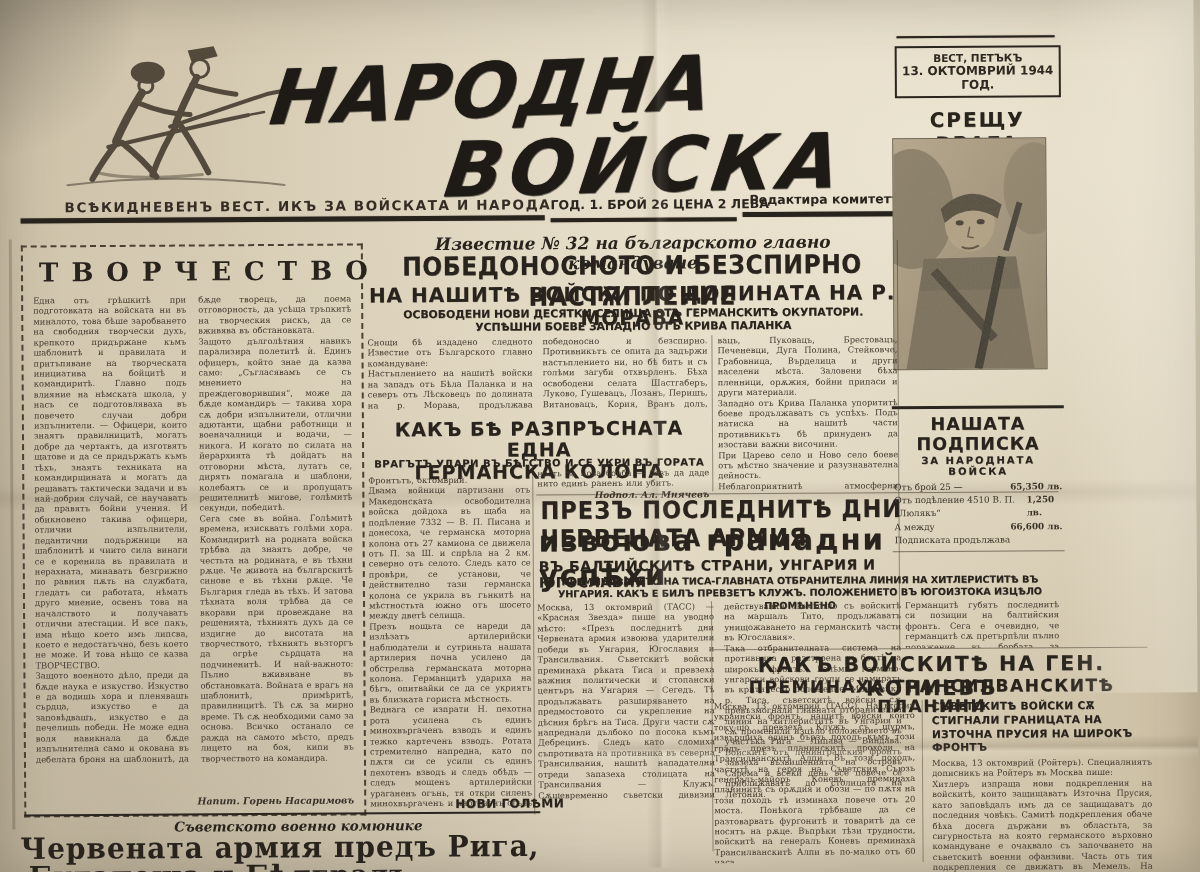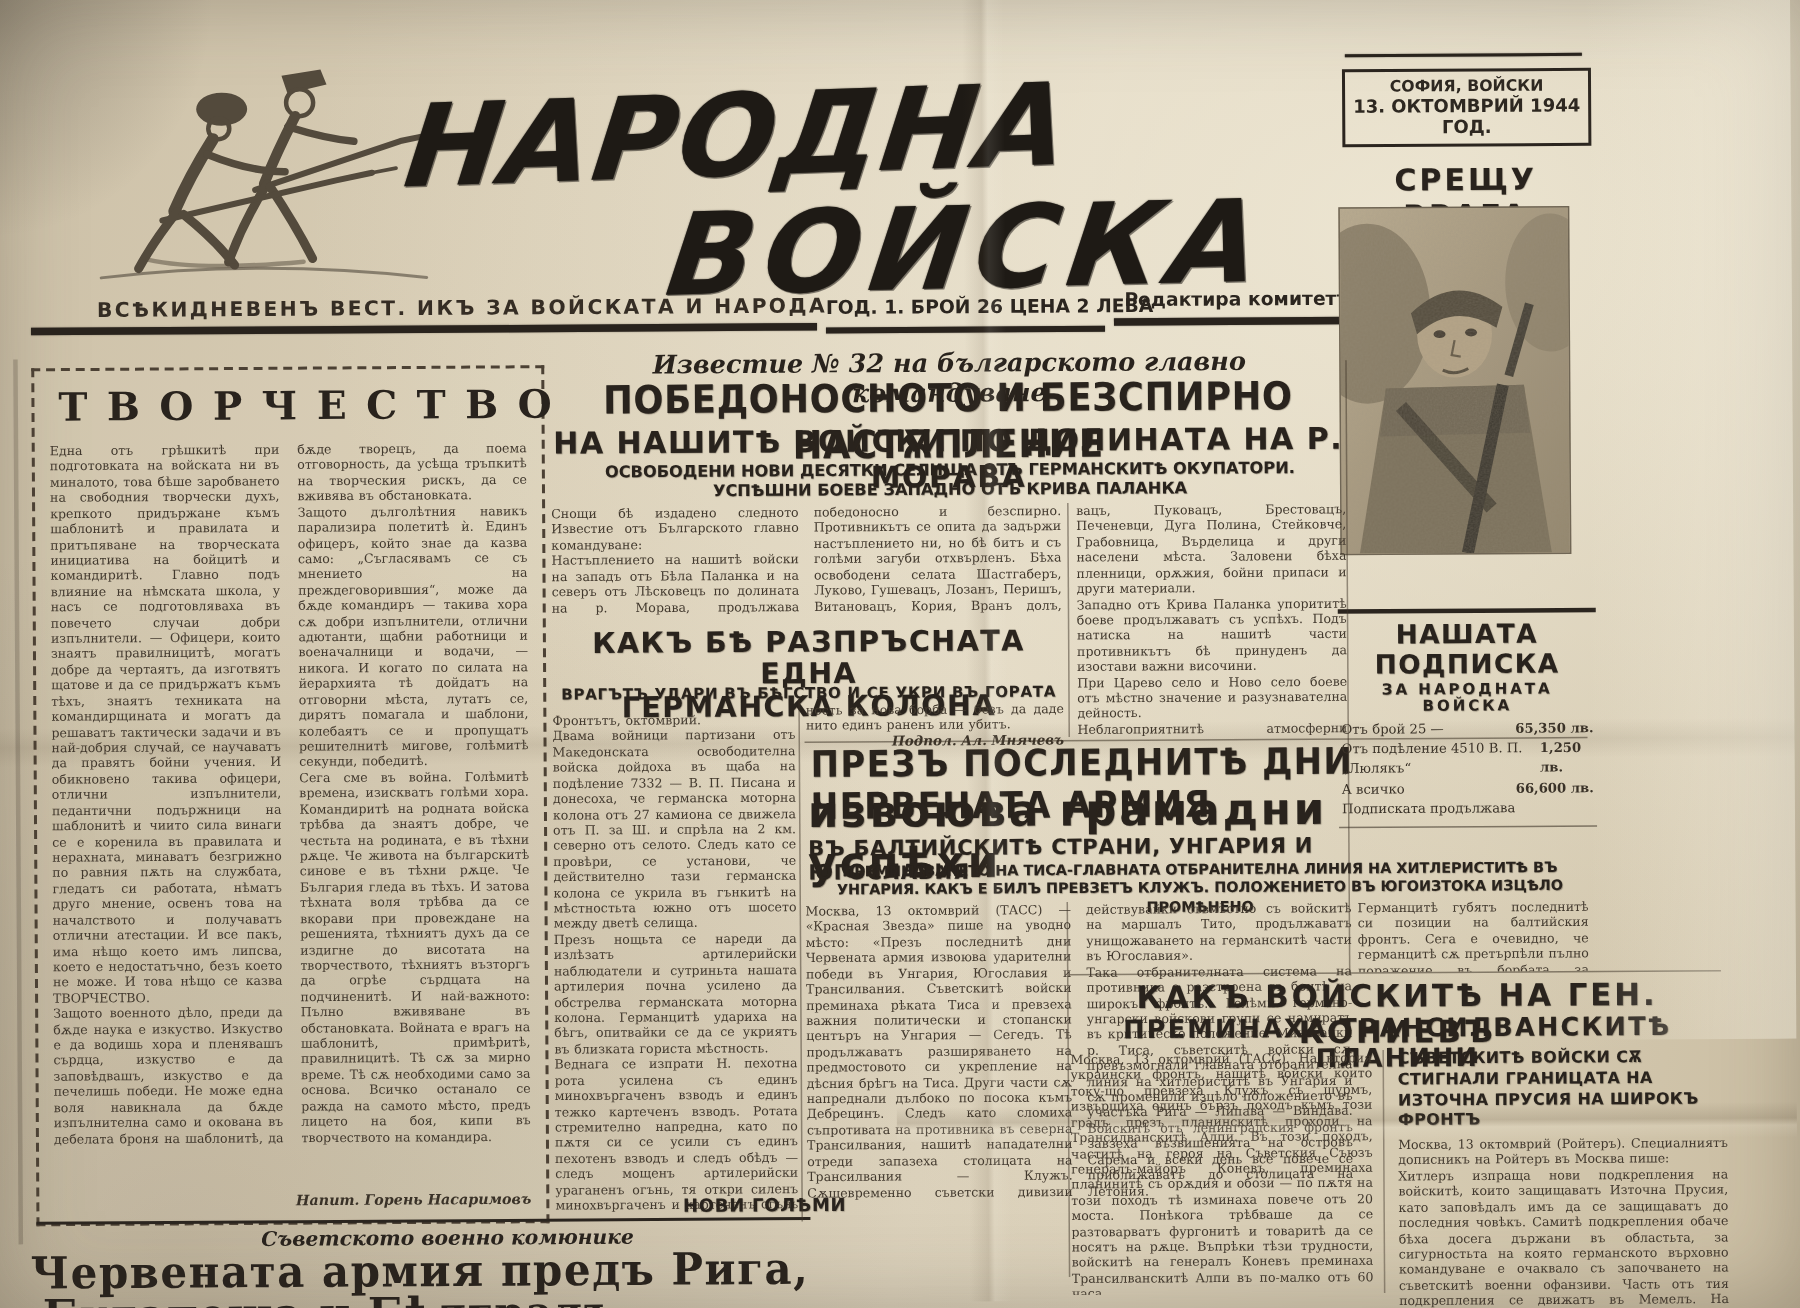--- a/index.html
+++ b/index.html
@@ -69,21 +69,21 @@
     <div class="abs sans" style="left:70px;top:200px;font-size:13.5px;font-weight:700;letter-spacing:1.6px;color:#352d24;">ВСѢКИДНЕВЕНЪ ВЕСТ. ИКЪ ЗА ВОЙСКАТА И НАРОДА</div>
     <div class="abs sans" style="left:556px;top:201px;font-size:12.5px;font-weight:700;color:#2b251f;">ГОД. 1. БРОЙ 26 ЦЕНА 2 ЛЕВА</div>
     <div class="abs sans" style="left:755px;top:197px;font-size:12.5px;font-weight:700;color:#2b251f;">Редактира комитетъ</div>
 
     <div class="abs rule" style="left:26px;top:219px;width:524px;height:5px;"></div>
     <div class="abs rule" style="left:556px;top:222px;width:186px;height:4px;"></div>
     <div class="abs rule" style="left:748px;top:217px;width:156px;height:5px;"></div>
 
     <div class="abs rule" style="left:903px;top:42px;width:158px;height:2px;"></div>
     <div class="abs sans center" style="left:901px;top:52px;width:158px;border:2.5px solid #2b251f;padding:4px 2px;">
-      <div style="font-size:10.5px;font-weight:700;color:#2e2821;">СОФИЯ, ВОЙСКИ</div>
+      <div style="font-size:10.5px;font-weight:700;color:#2e2821;">ВЕСТ, ПЕТЪКЪ</div>
       <div style="font-size:12px;font-weight:700;color:#2e2821;">13. ОКТОМВРИЙ 1944 ГОД.</div>
     </div>
 
     <div class="abs hd center" style="left:903px;top:114px;width:160px;font-size:20px;letter-spacing:2px;">СРЕЩУ ВРАГА</div>
 
     <div class="abs photo-frame" style="left:898px;top:144px;width:152px;height:230px;">
       <svg width="152" height="230" viewBox="0 0 152 230">
         <defs>
           <linearGradient id="pbg" x1="0" y1="0" x2="1" y2="1">
             <stop offset="0" stop-color="#b5a98f"></stop>
@@ -173,21 +173,21 @@
       <div style="margin-top:4px;font:8.8px/1.5 'DejaVu Serif',serif;color:#3a3228;">
         <div style="display:flex;justify-content:space-between;">
           <span>Отъ брой 25 —</span>
           <span style="font-weight:700;">65,350 лв.</span>
         </div>
         <div style="display:flex;justify-content:space-between;">
           <span>Отъ подѣление 4510 В. П. „Люлякъ“</span>
           <span style="font-weight:700;">1,250 лв.</span>
         </div>
         <div style="display:flex;justify-content:space-between;">
-          <span>А всичко</span>
+          <span>А между</span>
           <span style="font-weight:700;">66,600 лв.</span>
         </div>
         <div>Подписката продължава</div>
       </div>
     </div>
 
     <div class="abs hline" style="left:26px;top:815px;width:516px;height:2px;background:#2b251f;"></div>
     <div class="abs serifhd center" style="left:90px;top:820px;width:420px;font-size:13.5px;font-style:italic;">Съветското военно комюнике</div>
     <div class="abs serifhd" style="left:22px;top:833px;font-size:28px;letter-spacing:1px;transform:scaleY(1.05);">Червената армия предъ Рига,</div>
     <div class="abs serifhd" style="left:30px;top:861px;font-size:28px;letter-spacing:1px;">Будапеща и Бѣлградъ</div>

